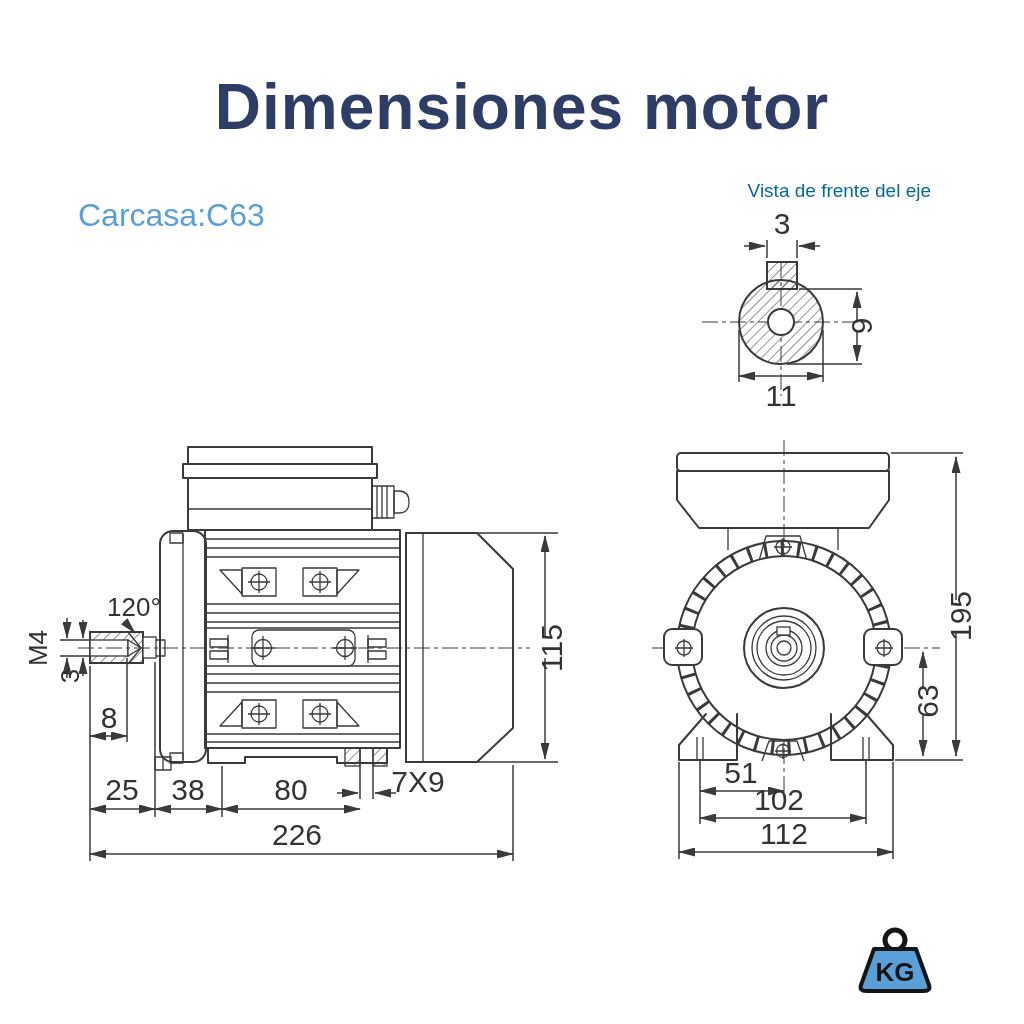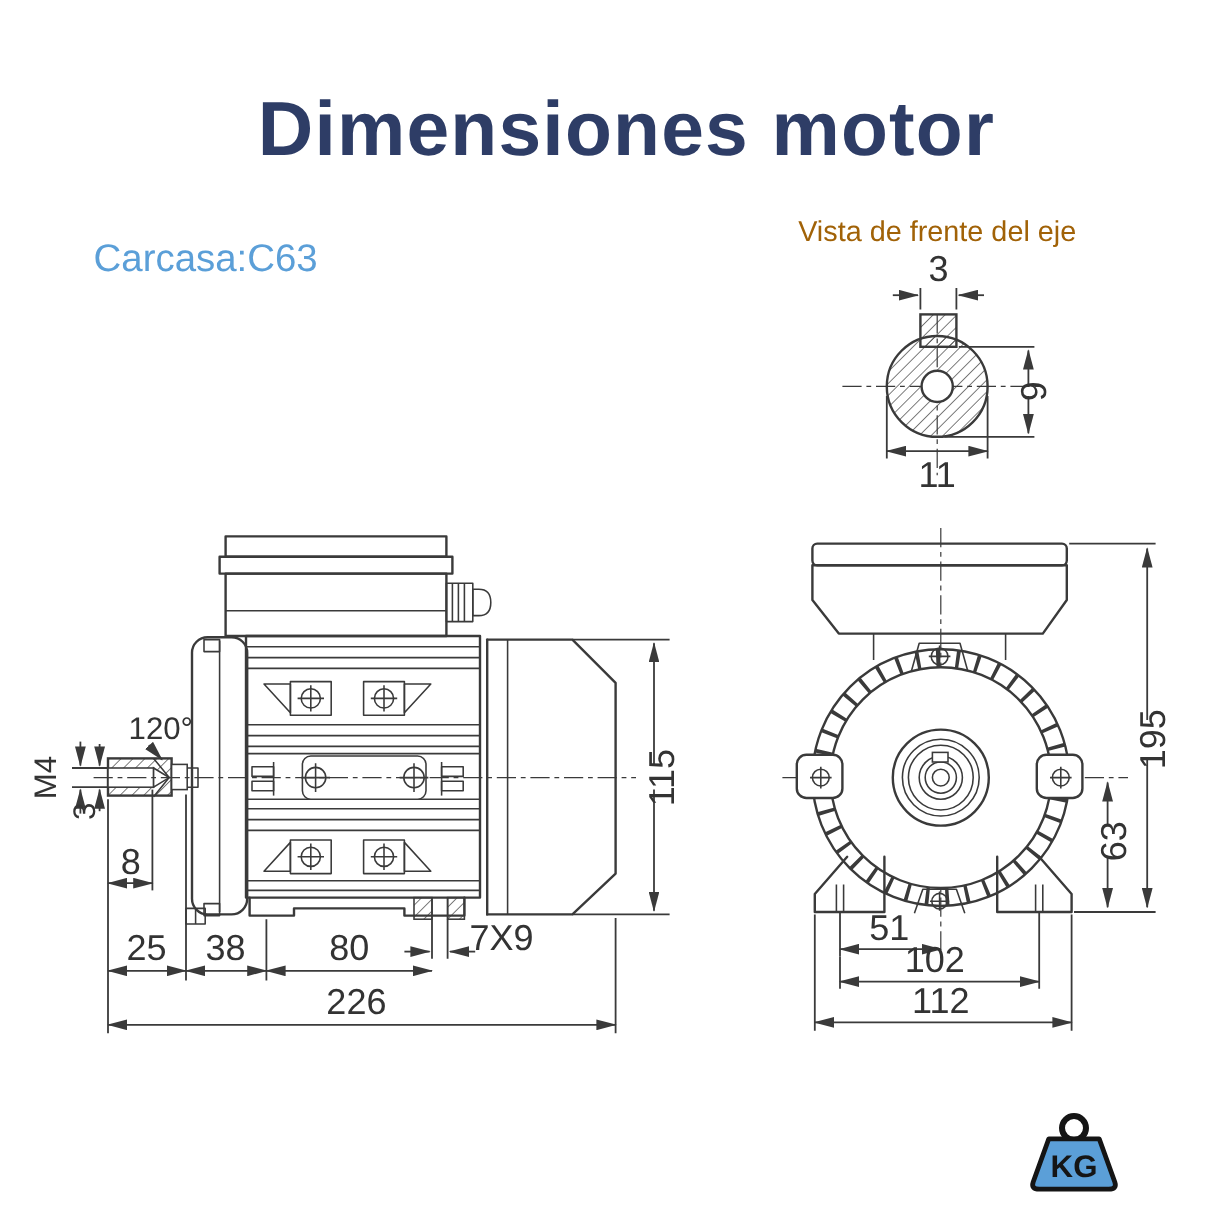--- a/index.html
+++ b/index.html
@@ -1,22 +1,22 @@
 <!DOCTYPE html>
 <html><head>
 <meta charset="utf-8">
 <style>
   html,body{margin:0;padding:0;background:#ffffff;}
   #stage{position:relative;width:1024px;height:1024px;background:#ffffff;overflow:hidden;
          font-family:"Liberation Sans",sans-serif;}
   #title{position:absolute;left:20px;top:70px;width:1004px;text-align:center;
          font-size:64px;font-weight:600;color:#2e3d66;letter-spacing:1px;}
   #specs{position:absolute;left:78px;top:196px;font-size:32px;color:#5b9fd8;line-height:39px;}
-  #vista-label{position:absolute;left:631px;top:180px;width:300px;text-align:center;
-         font-size:24px;color:#a16207;}
+  #vista-label{position:absolute;left:631px;top:180px;width:300px;text-align:right;
+         font-size:19px;color:#0369a1;}
   #wval{position:absolute;left:876px;top:948px;font-size:23px;color:#5b9fd8;text-align:center;}
   svg{position:absolute;left:0;top:0;}
   .ol{fill:none;stroke:#3a3a3a;stroke-width:2;stroke-linejoin:round;stroke-linecap:round;}
   .o1{fill:none;stroke:#3a3a3a;stroke-width:1.3;stroke-linejoin:round;}
   .wf{fill:#ffffff;stroke:#3a3a3a;stroke-width:2;stroke-linejoin:round;}
   .w1{fill:#ffffff;stroke:#3a3a3a;stroke-width:1.3;}
   .dim{fill:none;stroke:#3a3a3a;stroke-width:1.5;}
   .cl{fill:none;stroke:#3a3a3a;stroke-width:1;stroke-dasharray:16 4 4 4;}
   text.d{font-size:30px;fill:#333333;font-family:"Liberation Sans",sans-serif;}
   text.s{font-size:26px;fill:#333333;font-family:"Liberation Sans",sans-serif;}

